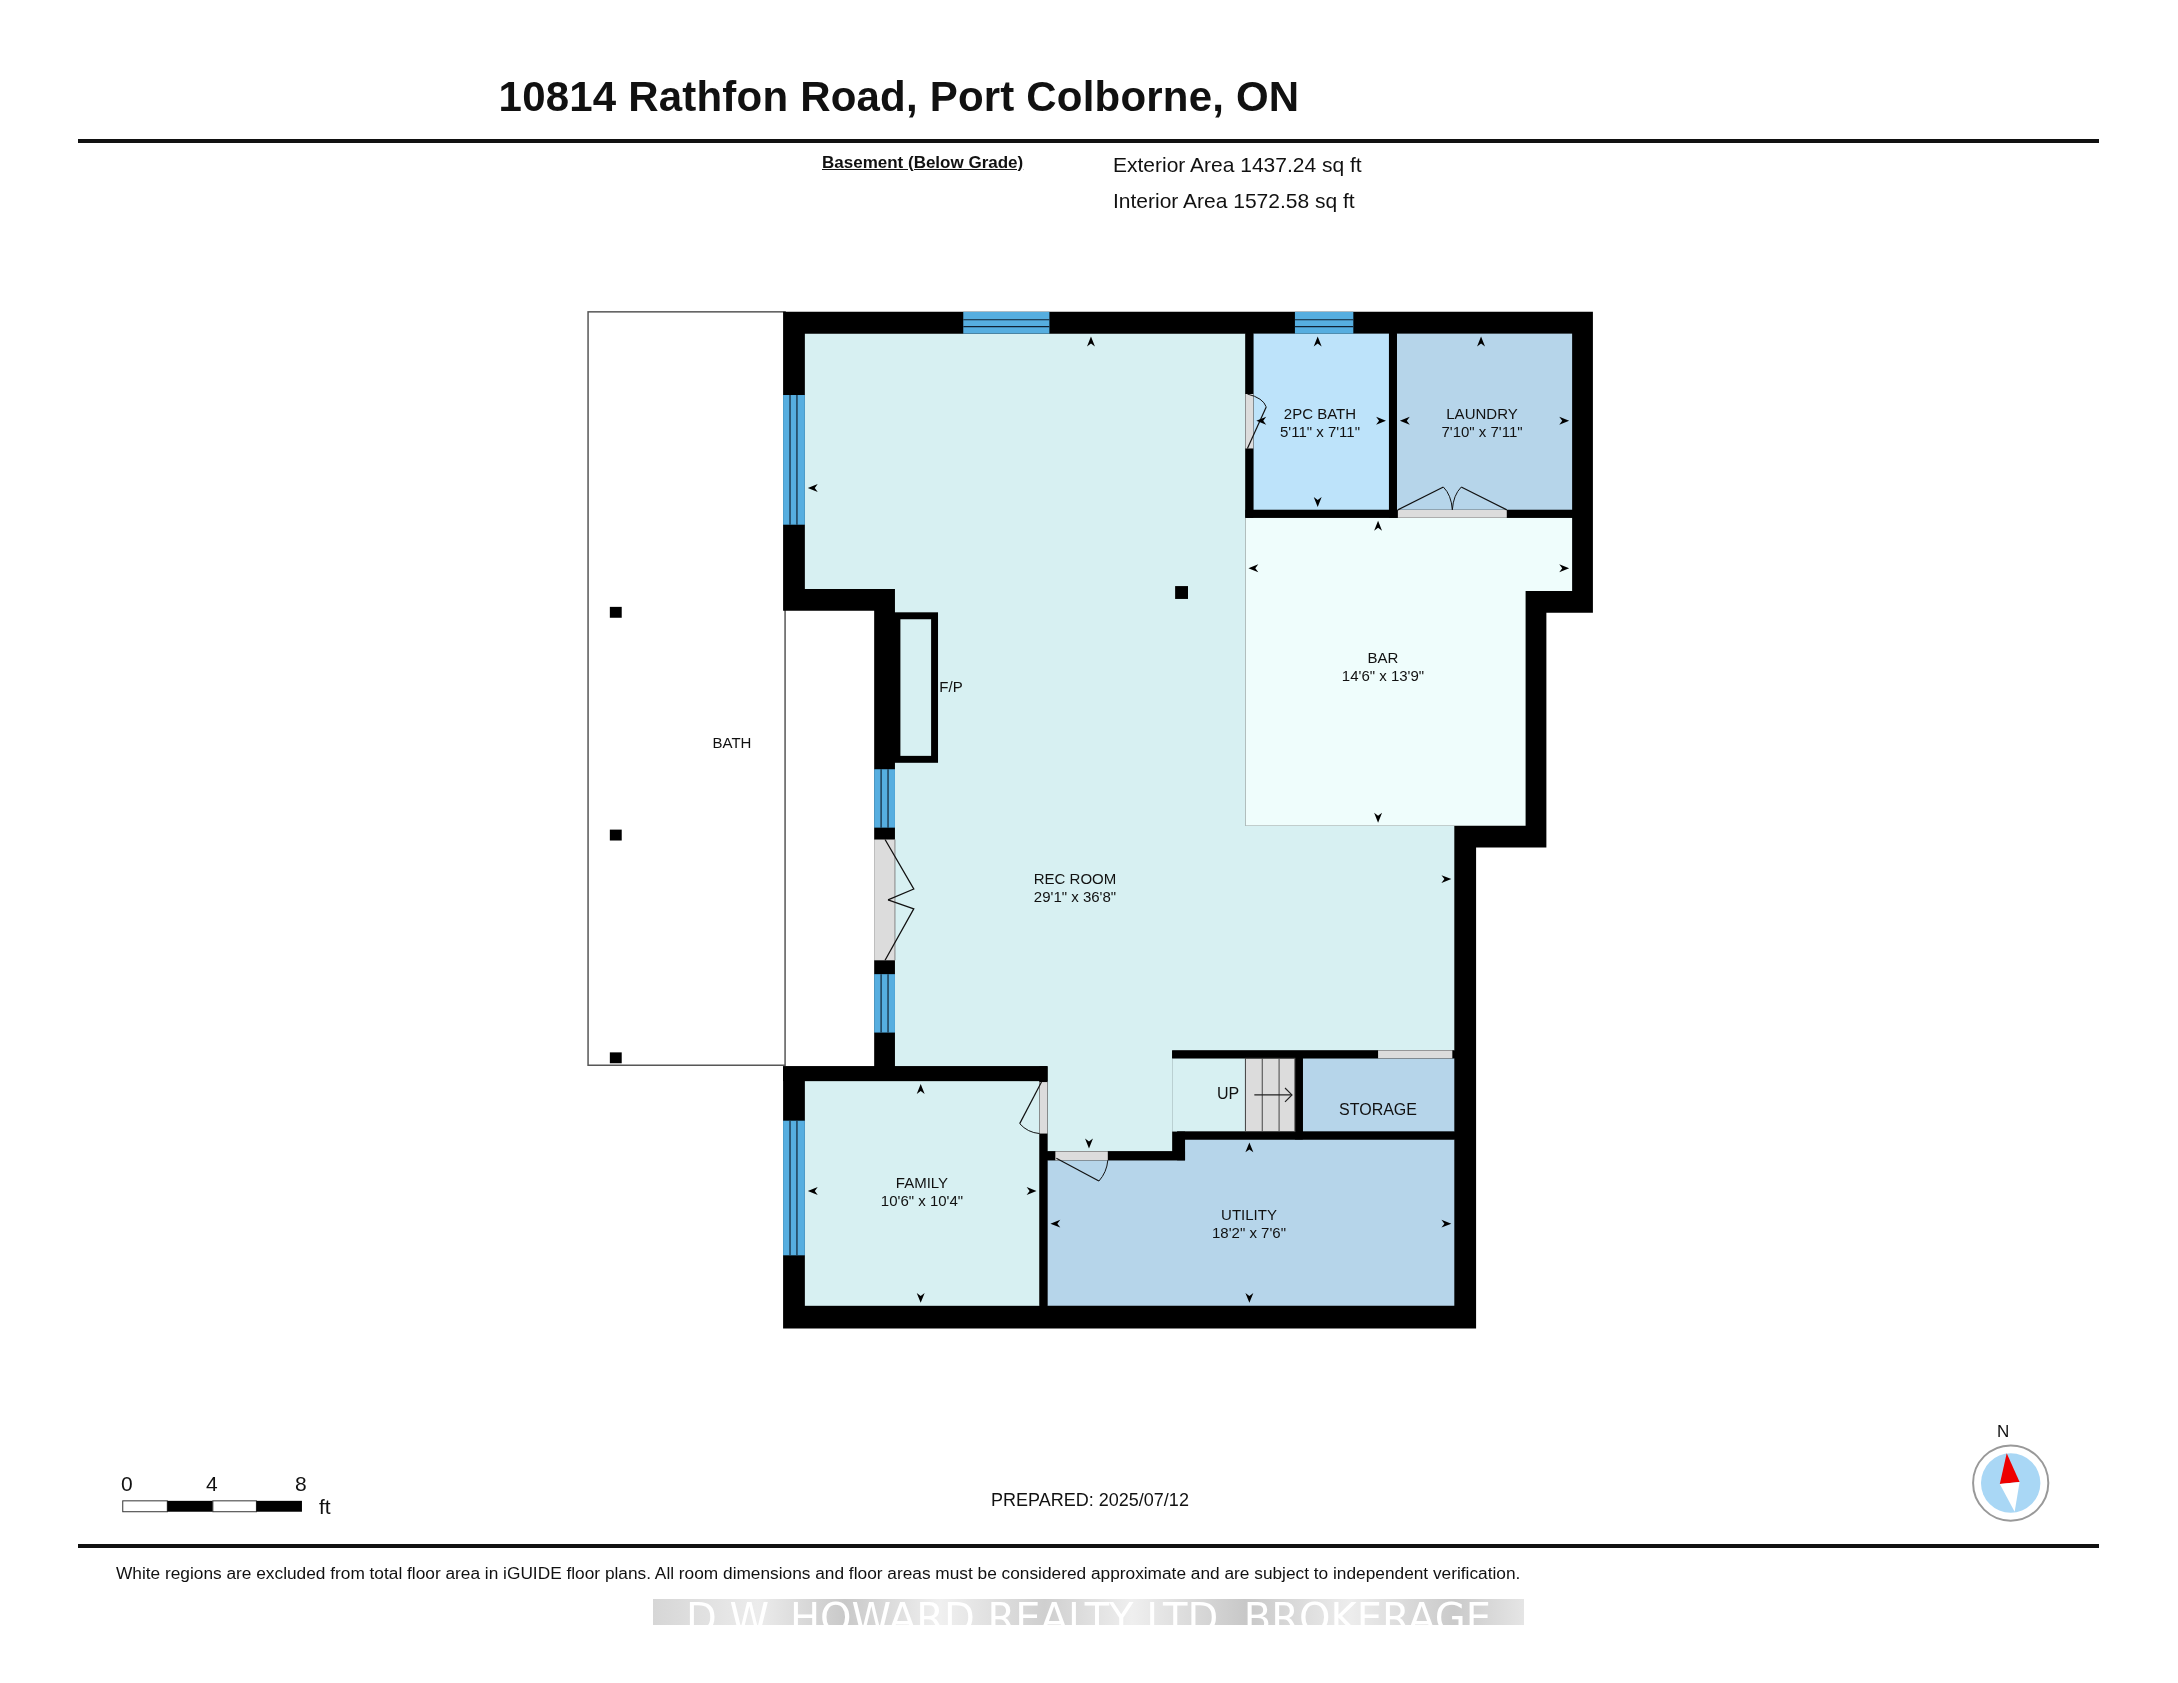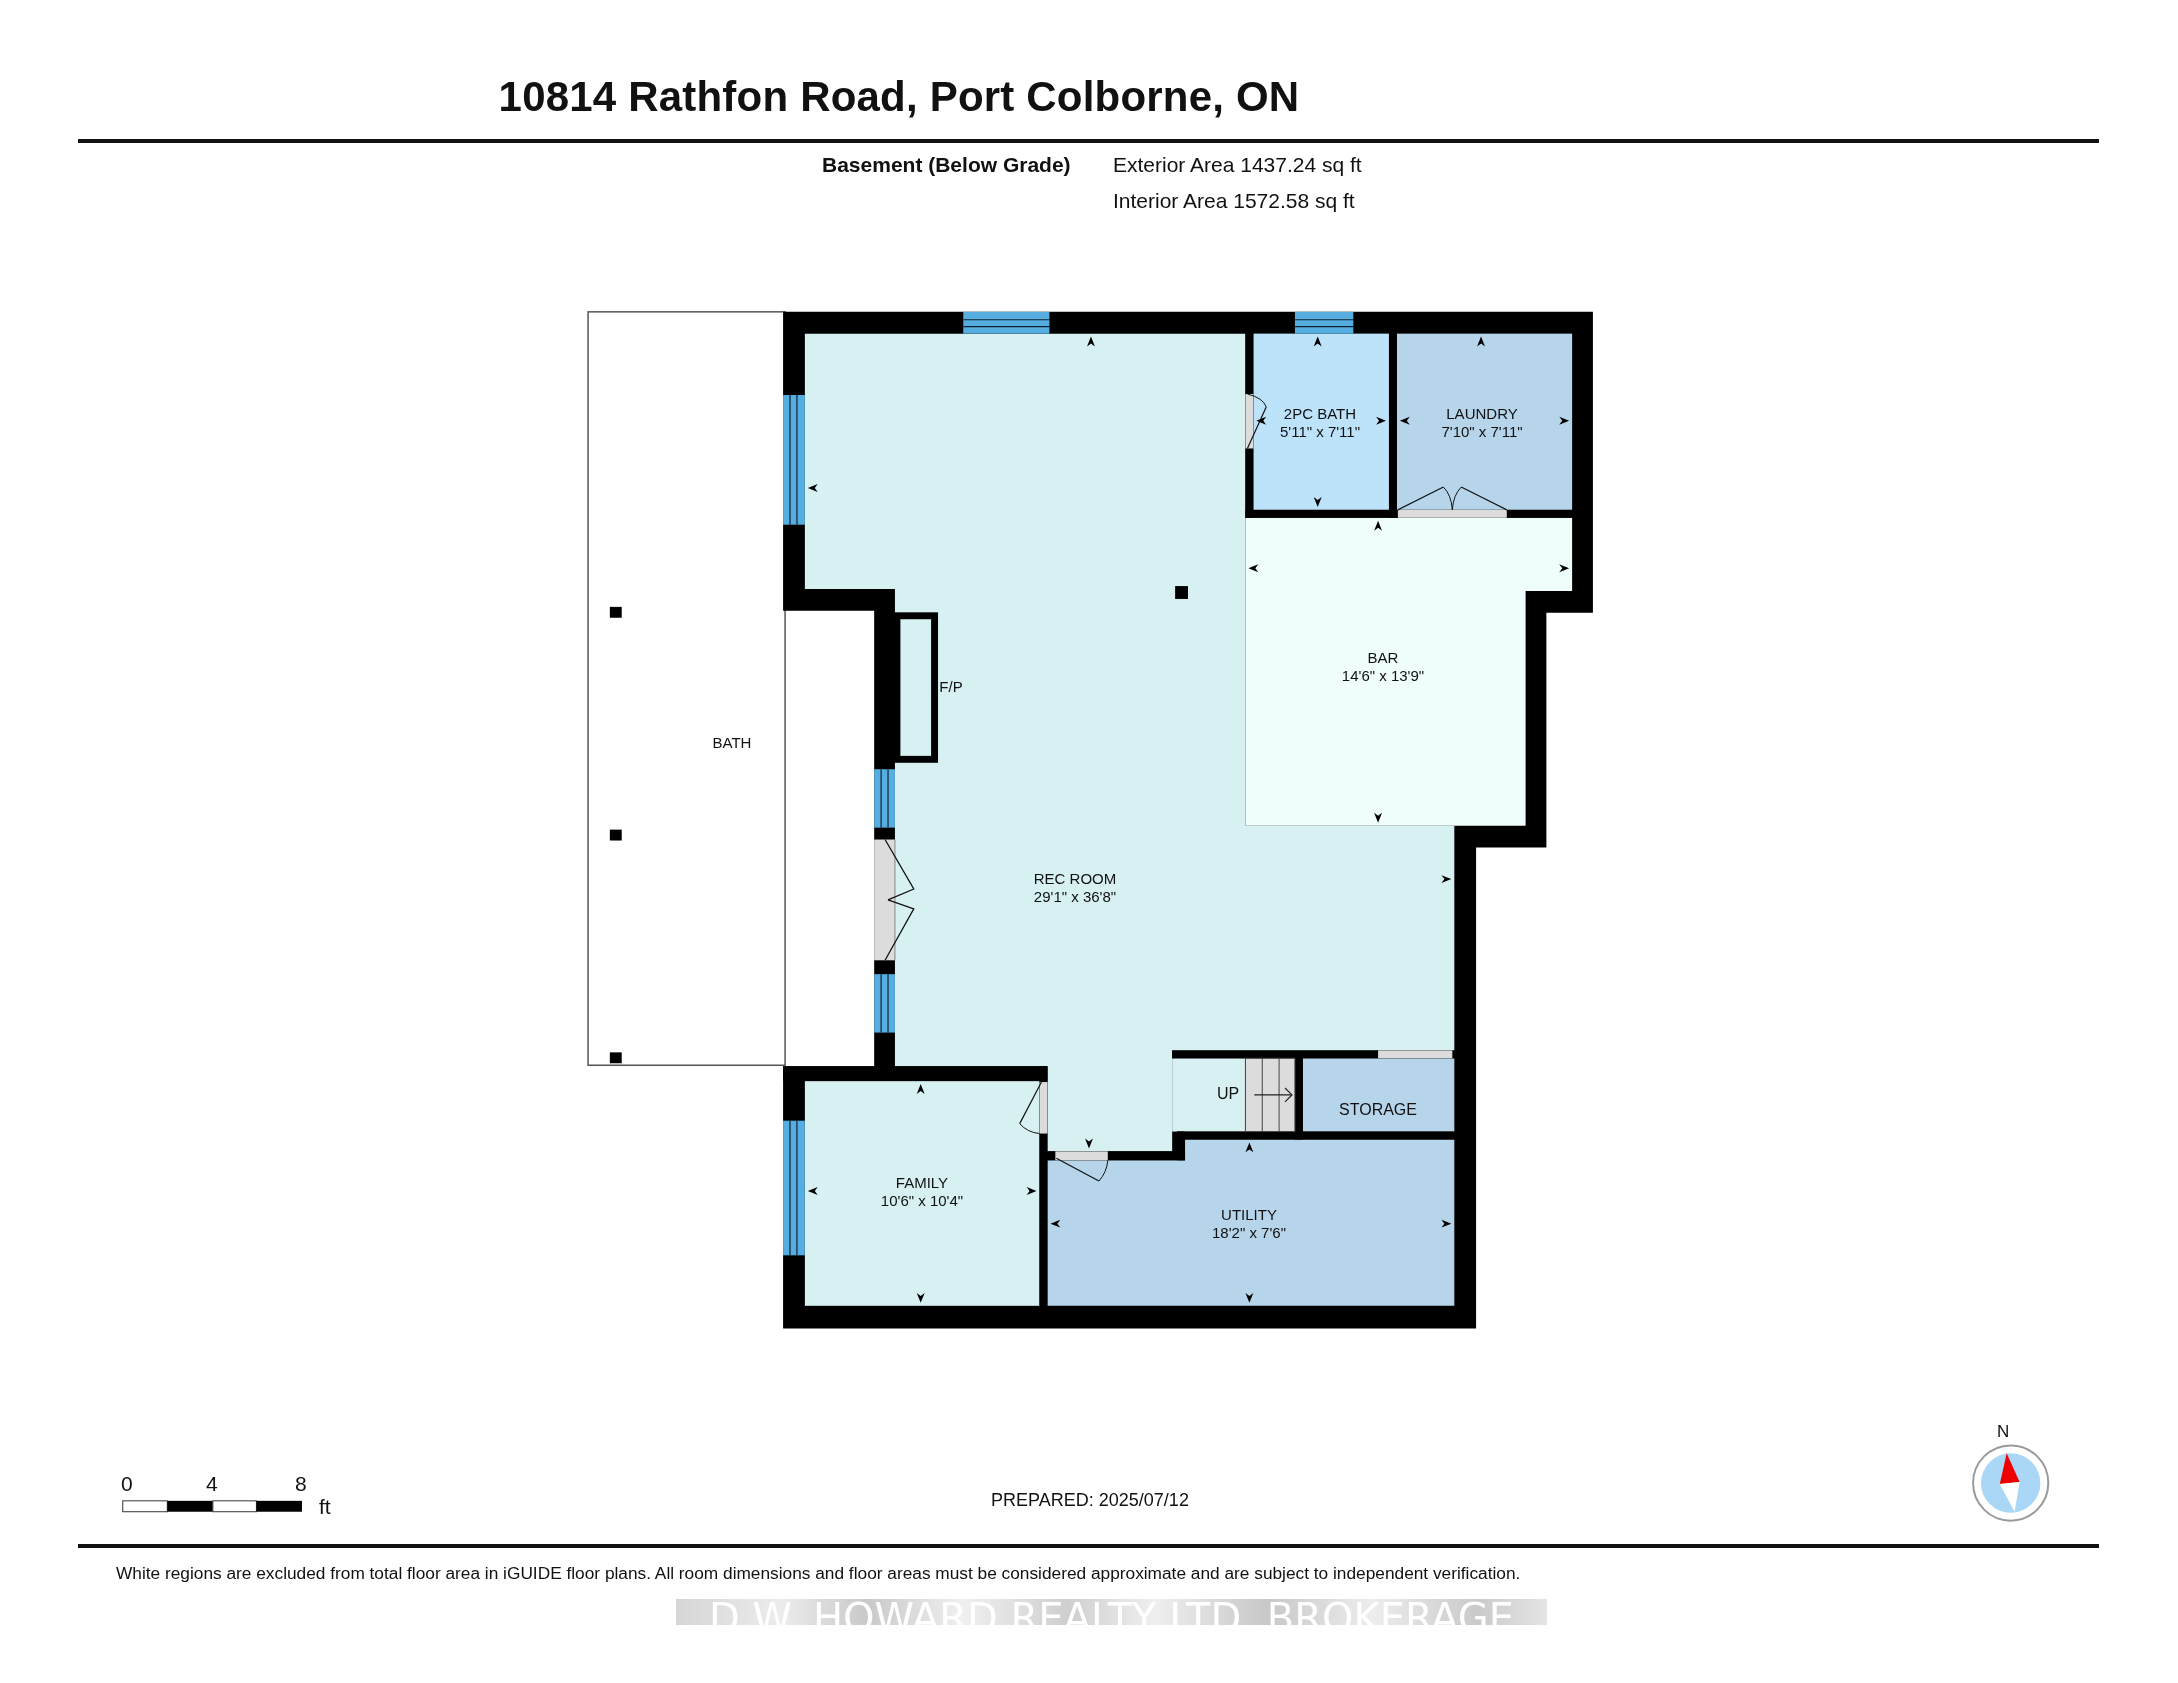--- a/index.html
+++ b/index.html
@@ -1,29 +1,29 @@
 <!DOCTYPE html>
 <html><head>
 <meta charset="utf-8">
 <style>
   html, body { margin: 0; padding: 0; background: #ffffff; }
   body { width: 2178px; height: 1683px; position: relative; overflow: hidden;
          font-family: "Liberation Sans", sans-serif; color: #111; }
   .abs { position: absolute; }
   .title { left: 0; width: 1798px; top: 73px; text-align: center; font-size: 42px; font-weight: bold; letter-spacing: 0.2px; }
   .rule { left: 78px; width: 2021px; height: 4px; background: #111; }
-  .level-name { top: 153px; left: 822px; font-size: 21px; font-weight: bold; }
+  .level-name { top: 153px; left: 822px; font-size: 17px; font-weight: bold; text-decoration: underline; }
   .area-line { left: 1113px; font-size: 21px; }
   .plan { left: 0; top: 0; width: 2178px; height: 1683px; }
   .room-label { position: absolute; text-align: center; font-size: 15px; line-height: 18px; transform: translateX(-50%); white-space: nowrap; }
   .scale-num { position: absolute; top: 1472px; font-size: 21px; }
   .scale-unit { position: absolute; top: 1495px; left: 319px; font-size: 21px; }
   .prepared { top: 1490px; left: 0; width: 2178px; text-align: center; font-size: 18px; padding-left: 1px; }
   .disclaimer { top: 1563px; left: 85px; font-size: 17.3px; margin-left: 31px; }
-  .watermark { top: 1599px; left: 676px; width: 871px; height: 26px;
+  .watermark { top: 1599px; left: 653px; width: 871px; height: 26px;
                background: linear-gradient(90deg,#d6d6d6 0%,#ececec 12%,#c9c9c9 22%,#f0f0f0 33%,#cfcfcf 45%,#efefef 55%,#c8c8c8 68%,#ededed 80%,#cacaca 92%,#e5e5e5 100%);
                color: #ffffff; font-family: "DejaVu Sans", sans-serif; font-size: 40px; line-height: 38px; text-align: center; letter-spacing: 0px; overflow: hidden; }
   .compass-n { top: 1422px; left: 1997px; font-size: 17px; }
 </style>
 </head>
 <body>
 
 <div class="abs title">10814 Rathfon Road, Port Colborne, ON</div>
 <div class="abs rule" style="top:139px"></div>
 

